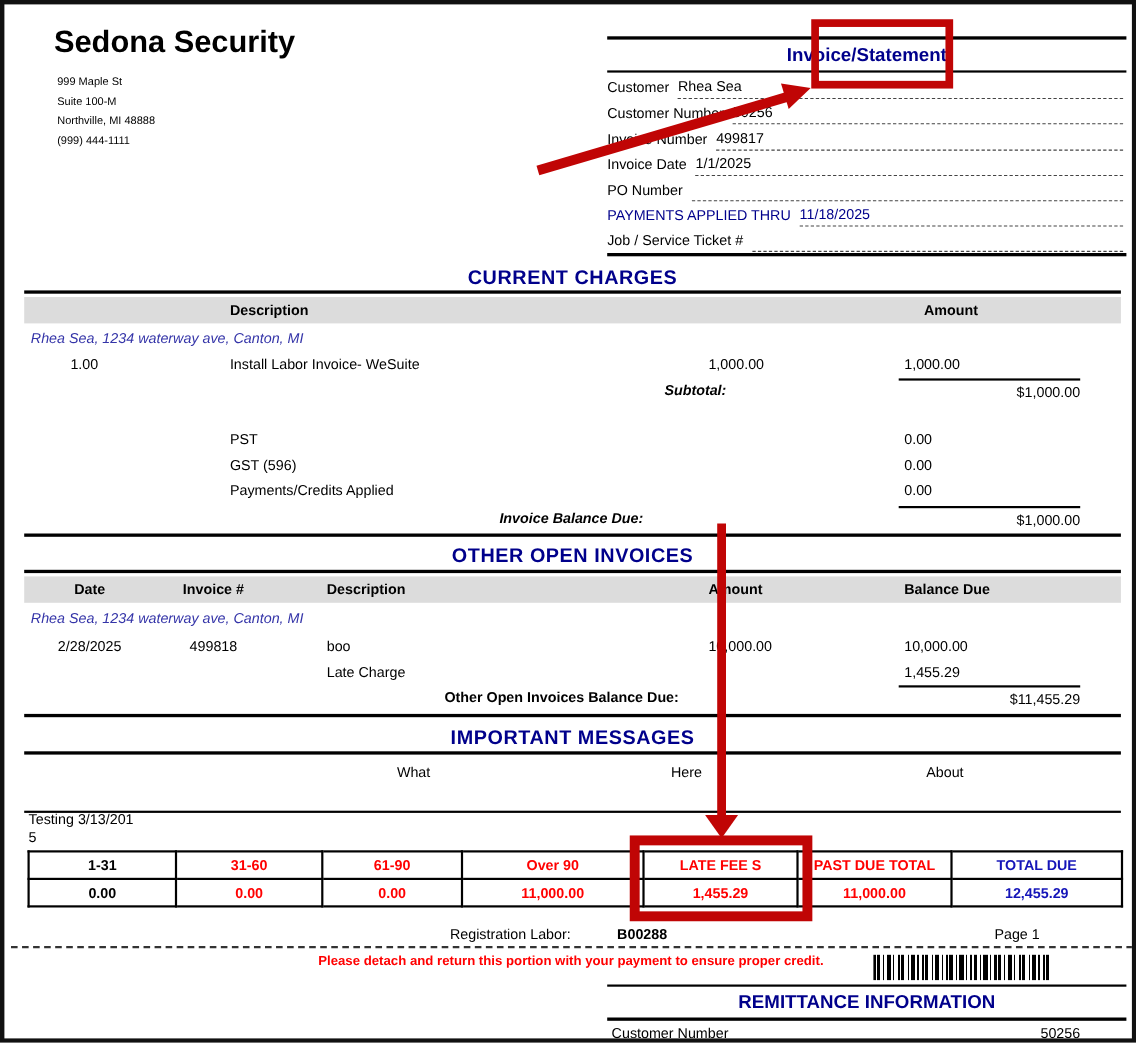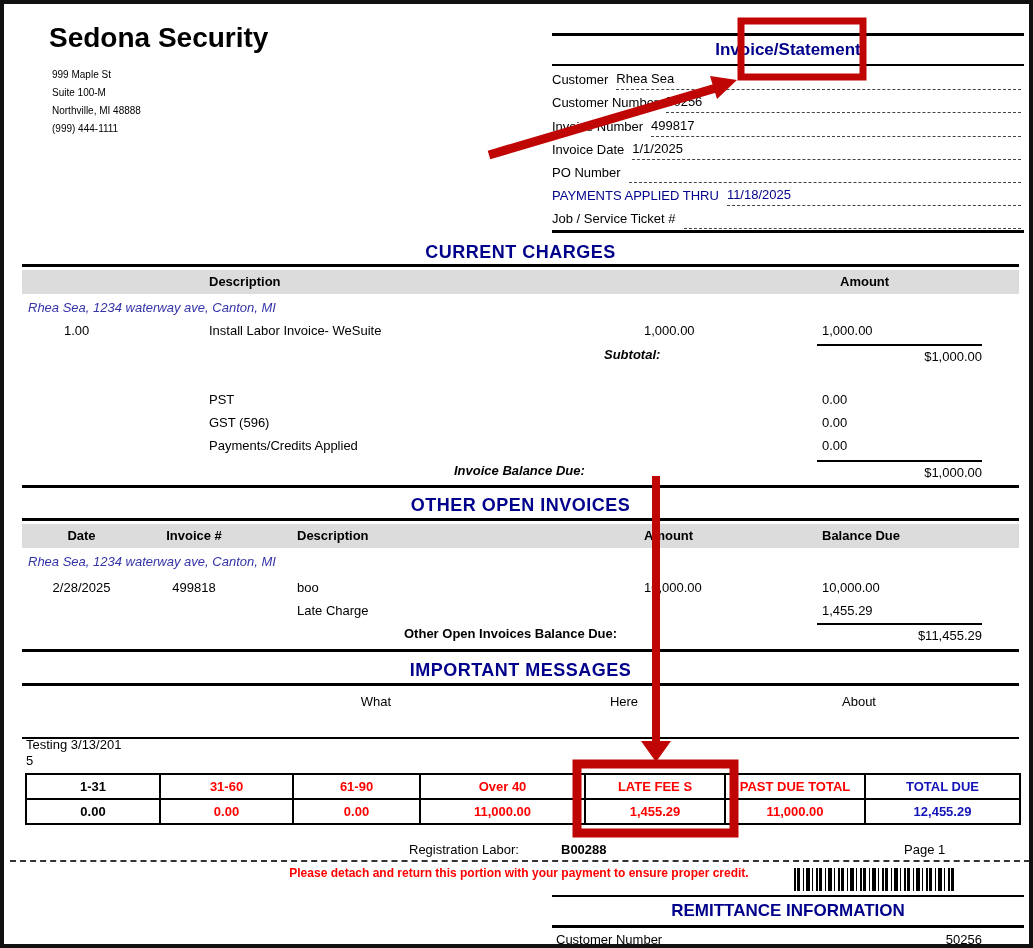--- a/index.html
+++ b/index.html
@@ -162,21 +162,21 @@
         <col style="width:165px">
       <col style="width:140px">
         <col style="width:140px">
         <col style="width:155px">
     </colgroup>
     <tbody>
         <tr>
       <td>1-31</td>
       <td class="c-red">31-60</td>
       <td class="c-red">61-90</td>
-      <td class="c-red">Over 40</td>
+      <td class="c-red">Over 90</td>
       <td class="c-red">LATE FEE S</td>
       <td class="c-red">PAST DUE TOTAL</td>
       <td class="c-blue">TOTAL DUE</td>
     </tr>
     <tr>
       <td>0.00</td>
       <td class="c-red">0.00</td>
       <td class="c-red">0.00</td>
       <td class="c-red">11,000.00</td>
       <td class="c-red">1,455.29</td>

